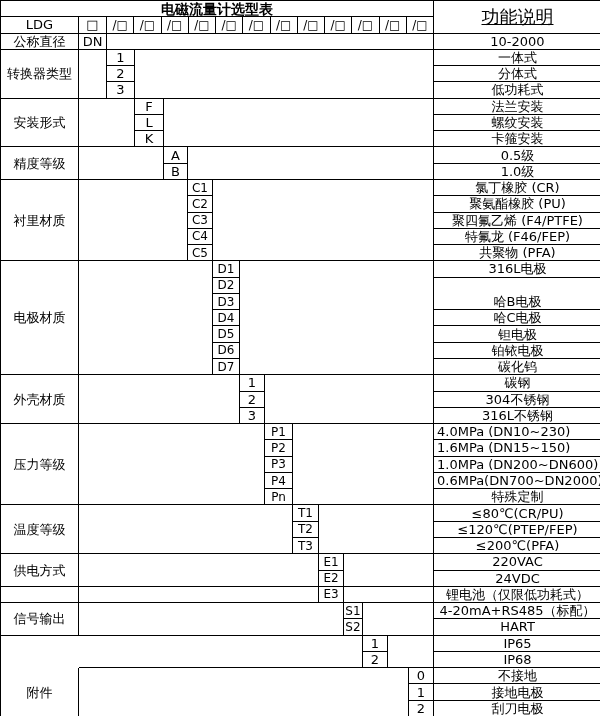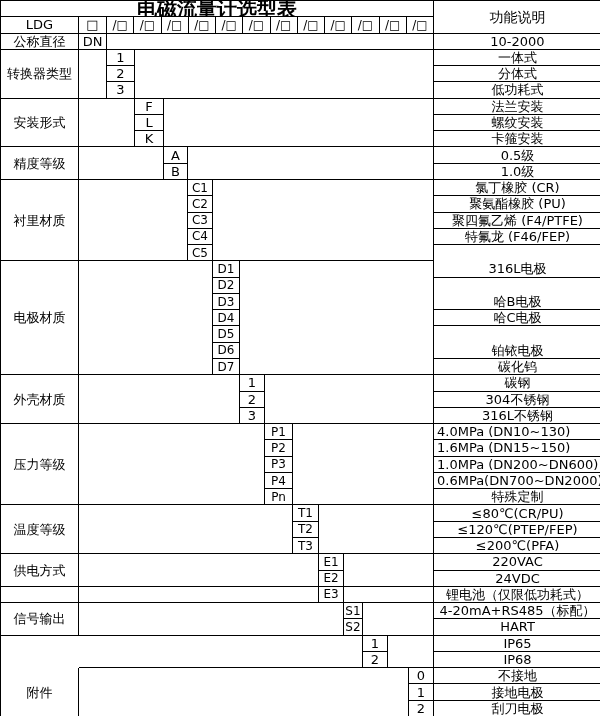--- a/index.html
+++ b/index.html
@@ -15,22 +15,22 @@
   }
   .c {
     border-right: 1px solid #000;
     border-bottom: 1px solid #000;
     display: flex; align-items: center; justify-content: center;
     font-size: 13px; line-height: 1;
     overflow: hidden; white-space: nowrap;
   }
   .noR { border-right: none; }
   .noB { border-bottom: none; }
-  .t  { font-weight: bold; font-size: 20px; }
-  .dh { font-size: 14px; }
+  .t  { font-weight: bold; font-size: 14px; }
+  .dh { font-size: 18px; text-decoration: underline; }
   .sm { font-size: 12px; }
   .left { justify-content: flex-start; padding-left: 3px; }
   .strip { padding: 0; }
   .slot {
     flex: 1 1 0; height: 100%;
     display: flex; align-items: center; justify-content: center;
     border-left: 1px solid #000; font-size: 12px;
   }
   .slot:first-child { border-left: none; }
 </style>
@@ -96,34 +96,36 @@
   <div class="c sm" style="grid-area:12/6/13/7">C1</div>
   <div class="c sm" style="grid-area:13/6/14/7">C2</div>
   <div class="c sm" style="grid-area:14/6/15/7">C3</div>
   <div class="c sm" style="grid-area:15/6/16/7">C4</div>
   <div class="c sm" style="grid-area:16/6/17/7">C5</div>
   <div class="c" style="grid-area:12/7/17/16"></div>
   <div class="c noR" style="grid-area:12/16/13/17">氯丁橡胶 (CR)</div>
   <div class="c noR" style="grid-area:13/16/14/17">聚氨酯橡胶 (PU)</div>
   <div class="c noR" style="grid-area:14/16/15/17">聚四氟乙烯 (F4/PTFE)</div>
   <div class="c noR" style="grid-area:15/16/16/17">特氟龙 (F46/FEP)</div>
+  <div class="c noR" style="grid-area:16/16/17/17">共聚物 (PFA)</div>
 
   <div class="c" style="grid-area:17/1/24/2">电极材质</div>
   <div class="c" style="grid-area:17/2/24/7"></div>
   <div class="c sm" style="grid-area:17/7/18/8">D1</div>
   <div class="c sm" style="grid-area:18/7/19/8">D2</div>
   <div class="c sm" style="grid-area:19/7/20/8">D3</div>
   <div class="c sm" style="grid-area:20/7/21/8">D4</div>
   <div class="c sm" style="grid-area:21/7/22/8">D5</div>
   <div class="c sm" style="grid-area:22/7/23/8">D6</div>
   <div class="c sm" style="grid-area:23/7/24/8">D7</div>
   <div class="c" style="grid-area:17/8/24/16"></div>
   <div class="c noR" style="grid-area:17/16/18/17">316L电极</div>
   <div class="c noR" style="grid-area:19/16/20/17">哈B电极</div>
   <div class="c noR" style="grid-area:20/16/21/17">哈C电极</div>
+  <div class="c noR" style="grid-area:21/16/22/17">钽电极</div>
   <div class="c noR" style="grid-area:22/16/23/17">铂铱电极</div>
   <div class="c" style="grid-area:24/1/27/2">外壳材质</div>
 
   <div class="c noR" style="grid-area:23/16/24/17">碳化钨</div>
   <div class="c" style="grid-area:24/2/27/8"></div>
   <div class="c" style="grid-area:24/8/25/9">1</div>
   <div class="c" style="grid-area:25/8/26/9">2</div>
   <div class="c" style="grid-area:26/8/27/9">3</div>
   <div class="c" style="grid-area:24/9/27/16"></div>
   <div class="c noR" style="grid-area:24/16/25/17">碳钢</div>
@@ -131,21 +133,21 @@
   <div class="c noR" style="grid-area:26/16/27/17">316L不锈钢</div>
 
   <div class="c" style="grid-area:27/1/32/2">压力等级</div>
   <div class="c" style="grid-area:27/2/32/9"></div>
   <div class="c sm" style="grid-area:27/9/28/10">P1</div>
   <div class="c sm" style="grid-area:28/9/29/10">P2</div>
   <div class="c sm" style="grid-area:29/9/30/10">P3</div>
   <div class="c sm" style="grid-area:30/9/31/10">P4</div>
   <div class="c sm" style="grid-area:31/9/32/10">Pn</div>
   <div class="c" style="grid-area:27/10/32/16"></div>
-  <div class="c noR left" style="grid-area:27/16/28/17">4.0MPa (DN10~130)</div>
+  <div class="c noR left" style="grid-area:27/16/28/17">4.0MPa (DN10~230)</div>
   <div class="c noR left" style="grid-area:28/16/29/17">1.6MPa (DN15~150)</div>
   <div class="c noR left" style="grid-area:29/16/30/17">1.0MPa (DN200~DN600)</div>
   <div class="c noR left" style="grid-area:30/16/31/17">0.6MPa(DN700~DN2000)</div>
   <div class="c noR" style="grid-area:31/16/32/17">特殊定制</div>
 
   <div class="c" style="grid-area:32/1/35/2">温度等级</div>
   <div class="c" style="grid-area:32/2/35/10"></div>
   <div class="c sm" style="grid-area:32/10/33/11">T1</div>
   <div class="c sm" style="grid-area:33/10/34/11">T2</div>
   <div class="c sm" style="grid-area:34/10/35/11">T3</div>

